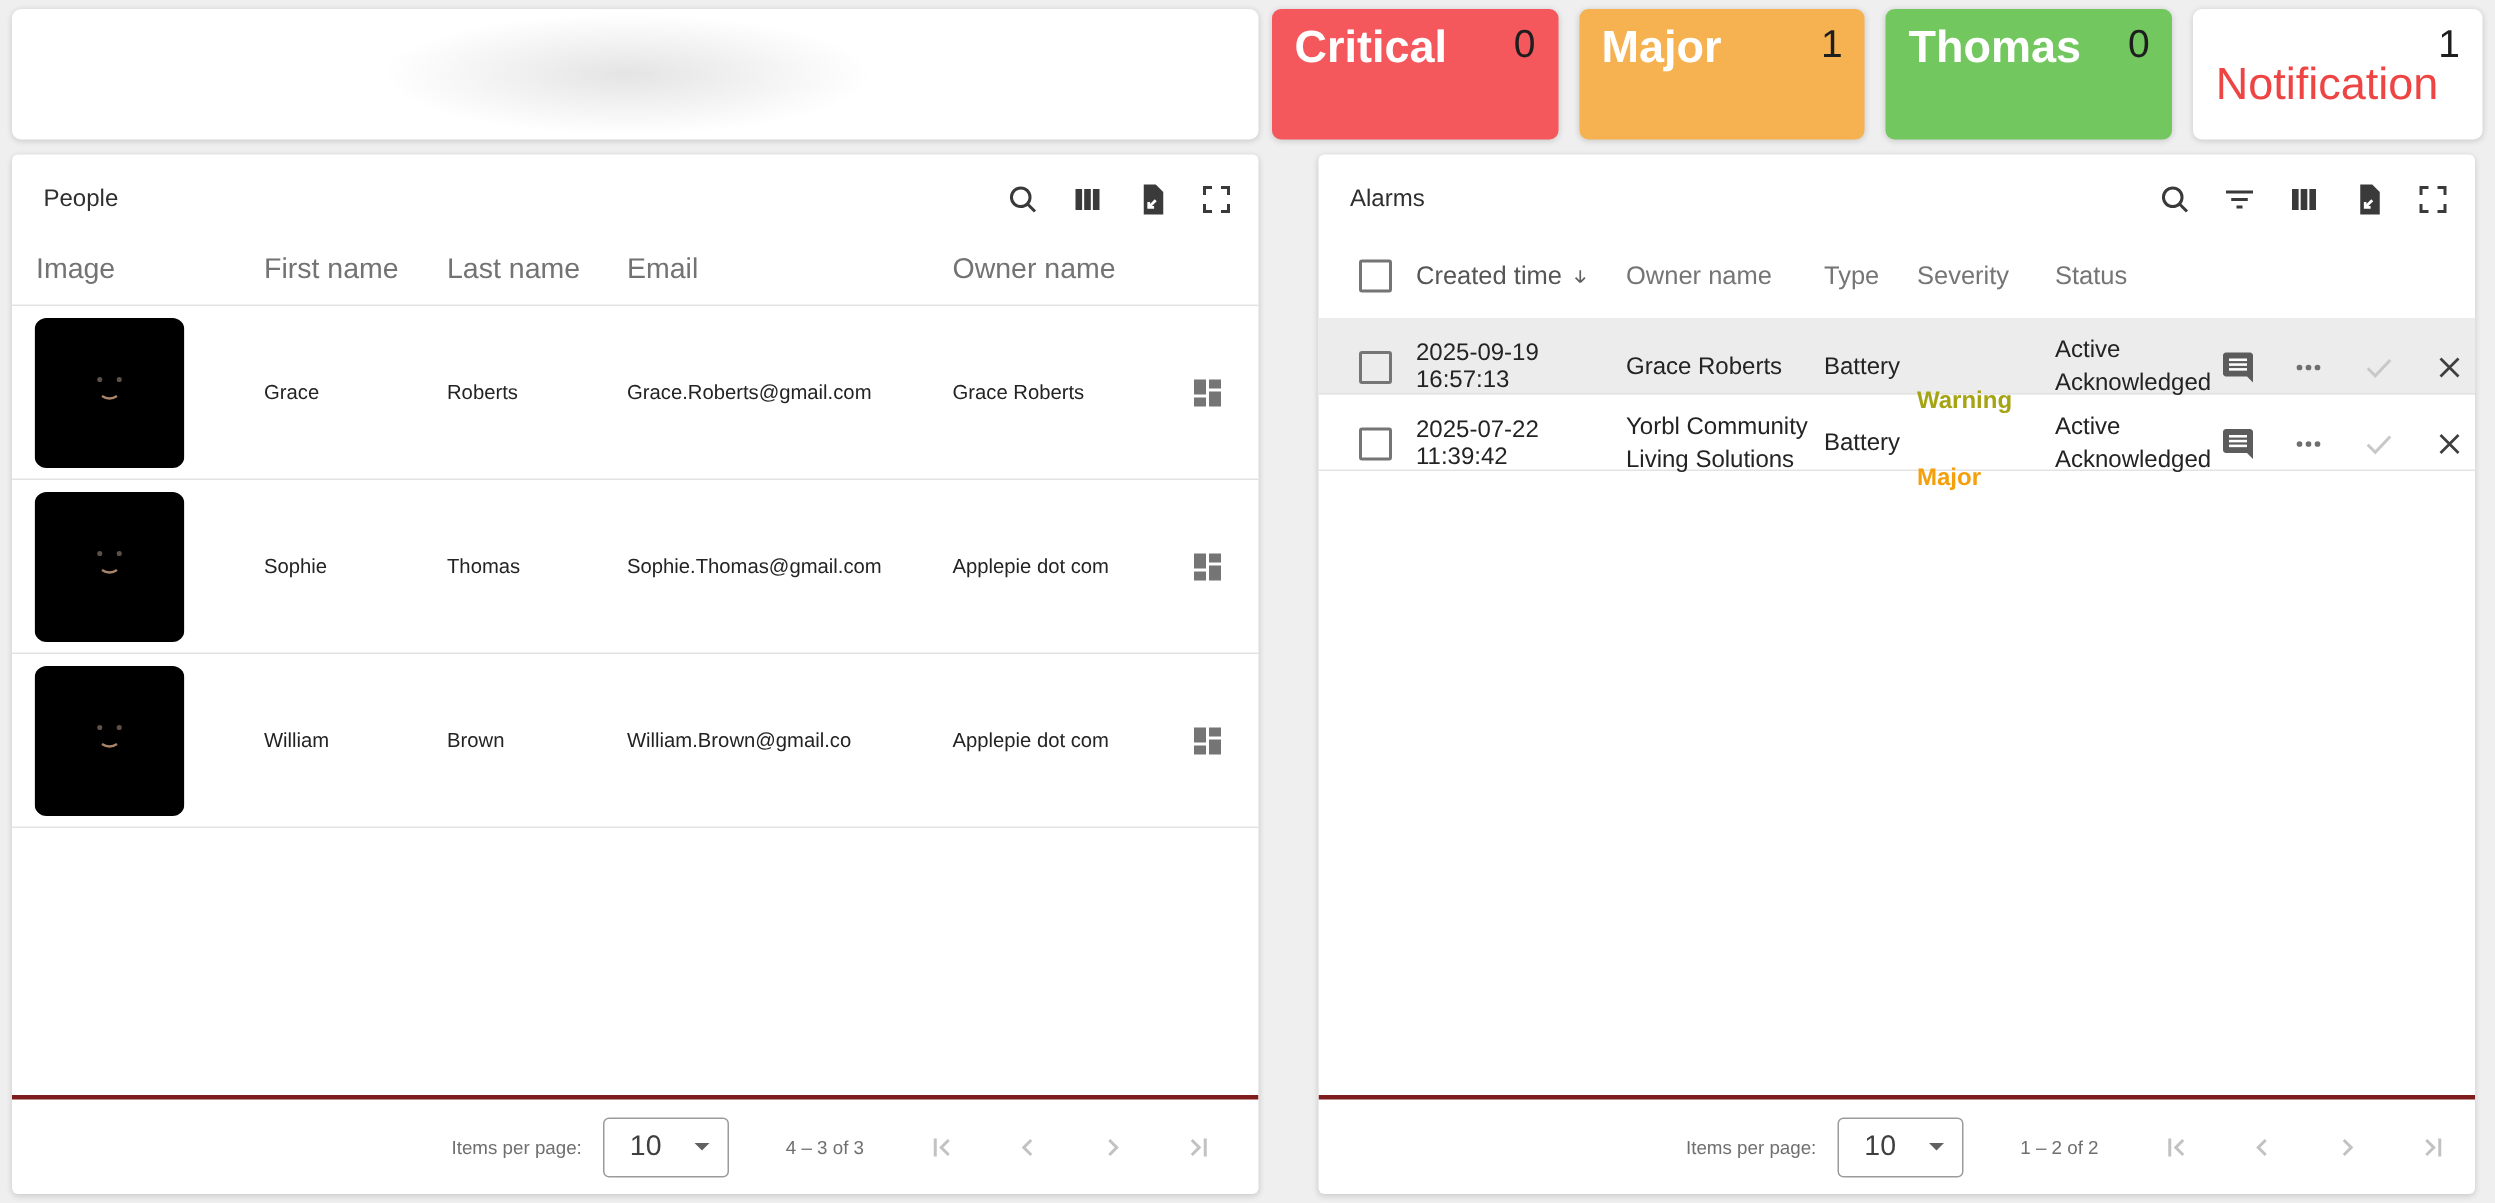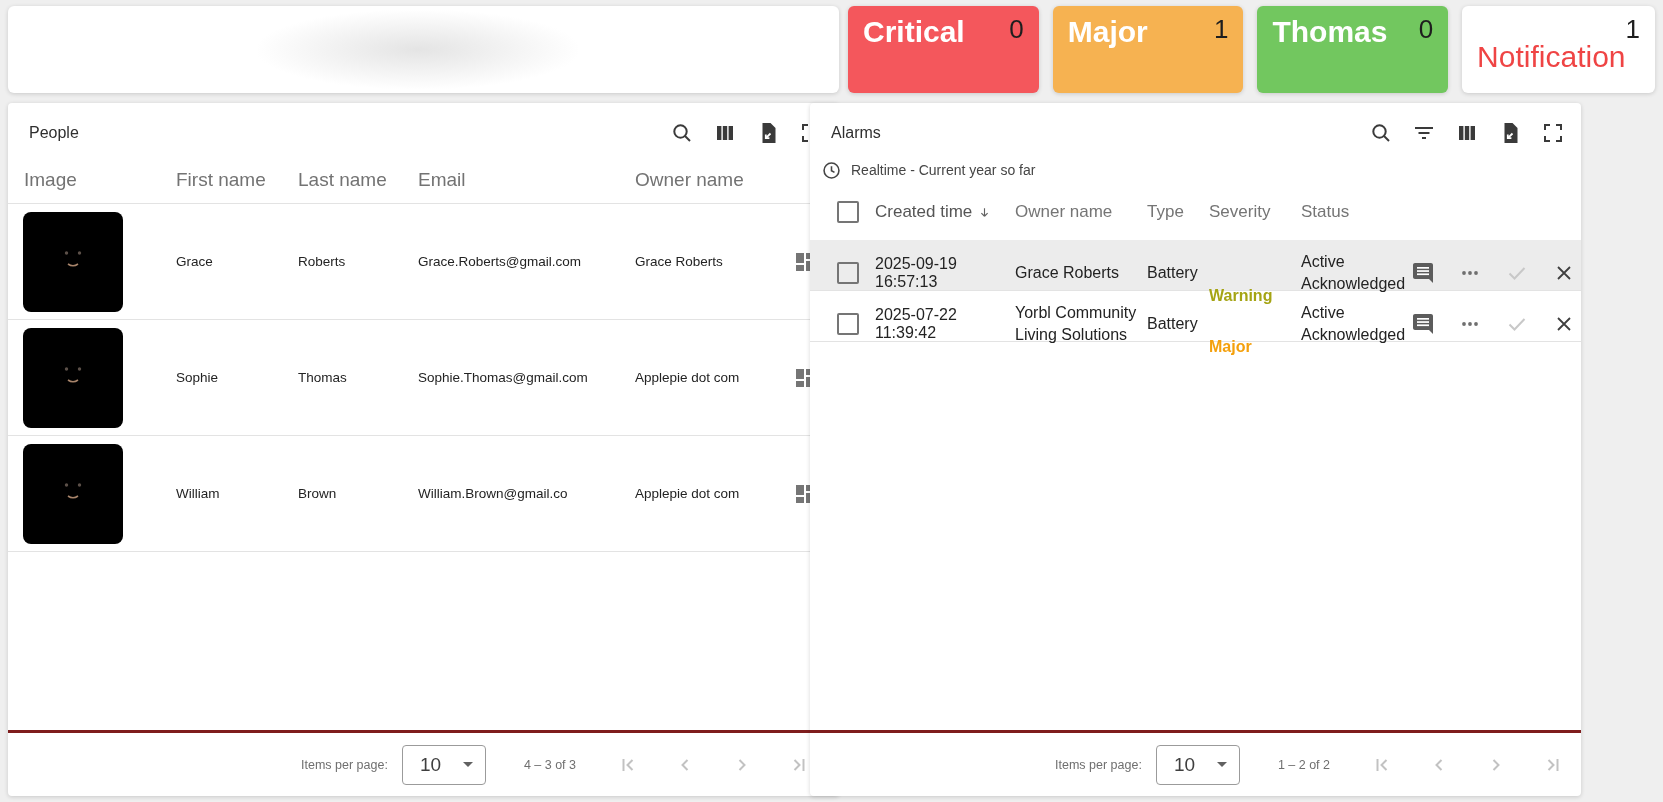--- a/index.html
+++ b/index.html
@@ -16,21 +16,21 @@
   .sum-card{flex:1;border-radius:6px;box-shadow:0 1px 4px rgba(0,0,0,.16);padding:10px 15px 9px 15px;
     display:flex;flex-direction:row;justify-content:space-between;background:#fff;}
   .sum-label{font-size:30px;font-weight:bold;line-height:1.05;}
   .sum-card.plain .sum-label{font-weight:400;}
   .sum-value{font-size:26px;line-height:1;}
 
   
   .panel{position:absolute;background:#fff;border-radius:4px;box-shadow:0 1px 4px rgba(0,0,0,.16);
     display:flex;flex-direction:column;top:103px;height:693px;overflow:hidden;}
   #people-panel{left:8px;width:831px;}
-  #alarms-panel{left:810px;width:771px;}
+  #alarms-panel{left:879px;width:771px;}
   .panel-header{height:47px;flex:0 0 auto;display:flex;align-items:center;padding:6px 16px 0 21px;}
   .panel-title{flex:1;font-size:16px;color:#2f2f2f;}
   .toolbar{display:flex;gap:19px;align-items:center;color:#3a3a3a;}
   .icon-btn{width:24px;height:24px;cursor:pointer;color:#3a3a3a;}
   .filler{flex:1 1 auto;}
 
   
   .p-grid{display:grid;grid-template-columns:158px 122px 120px 217px 1fr 46px;align-items:center;padding-left:10px;}
   .p-colhead{height:47px;flex:0 0 auto;color:#737373;font-size:19px;border-bottom:1px solid #e3e3e3;}
   .p-colhead .c0{padding-left:6px;}
@@ -331,28 +331,20 @@
             </svg>
           </div>
         <div class="icon-btn">
             <svg viewBox="0 0 24 24" width="24" height="24">
               <use href="#i-fullscreen"></use>
             </svg>
           </div>
       </div>
     </div>
 
-    <div class="subtitle-row">
-      <span style="color:#454545">
-          <svg viewBox="0 0 24 24" width="21" height="21">
-            <use href="#i-clock"></use>
-          </svg>
-        </span>
-      <span>Realtime - Current year so far</span>
-    </div>
 
     <div class="a-grid a-colhead">
       <div>
           <div class="cb"></div>
         </div>
       <div class="sorted">
         <span>Created time</span>
         <span style="color:#616161">
             <svg viewBox="0 0 24 24" width="15" height="15">
               <use href="#i-arrow-down"></use>

